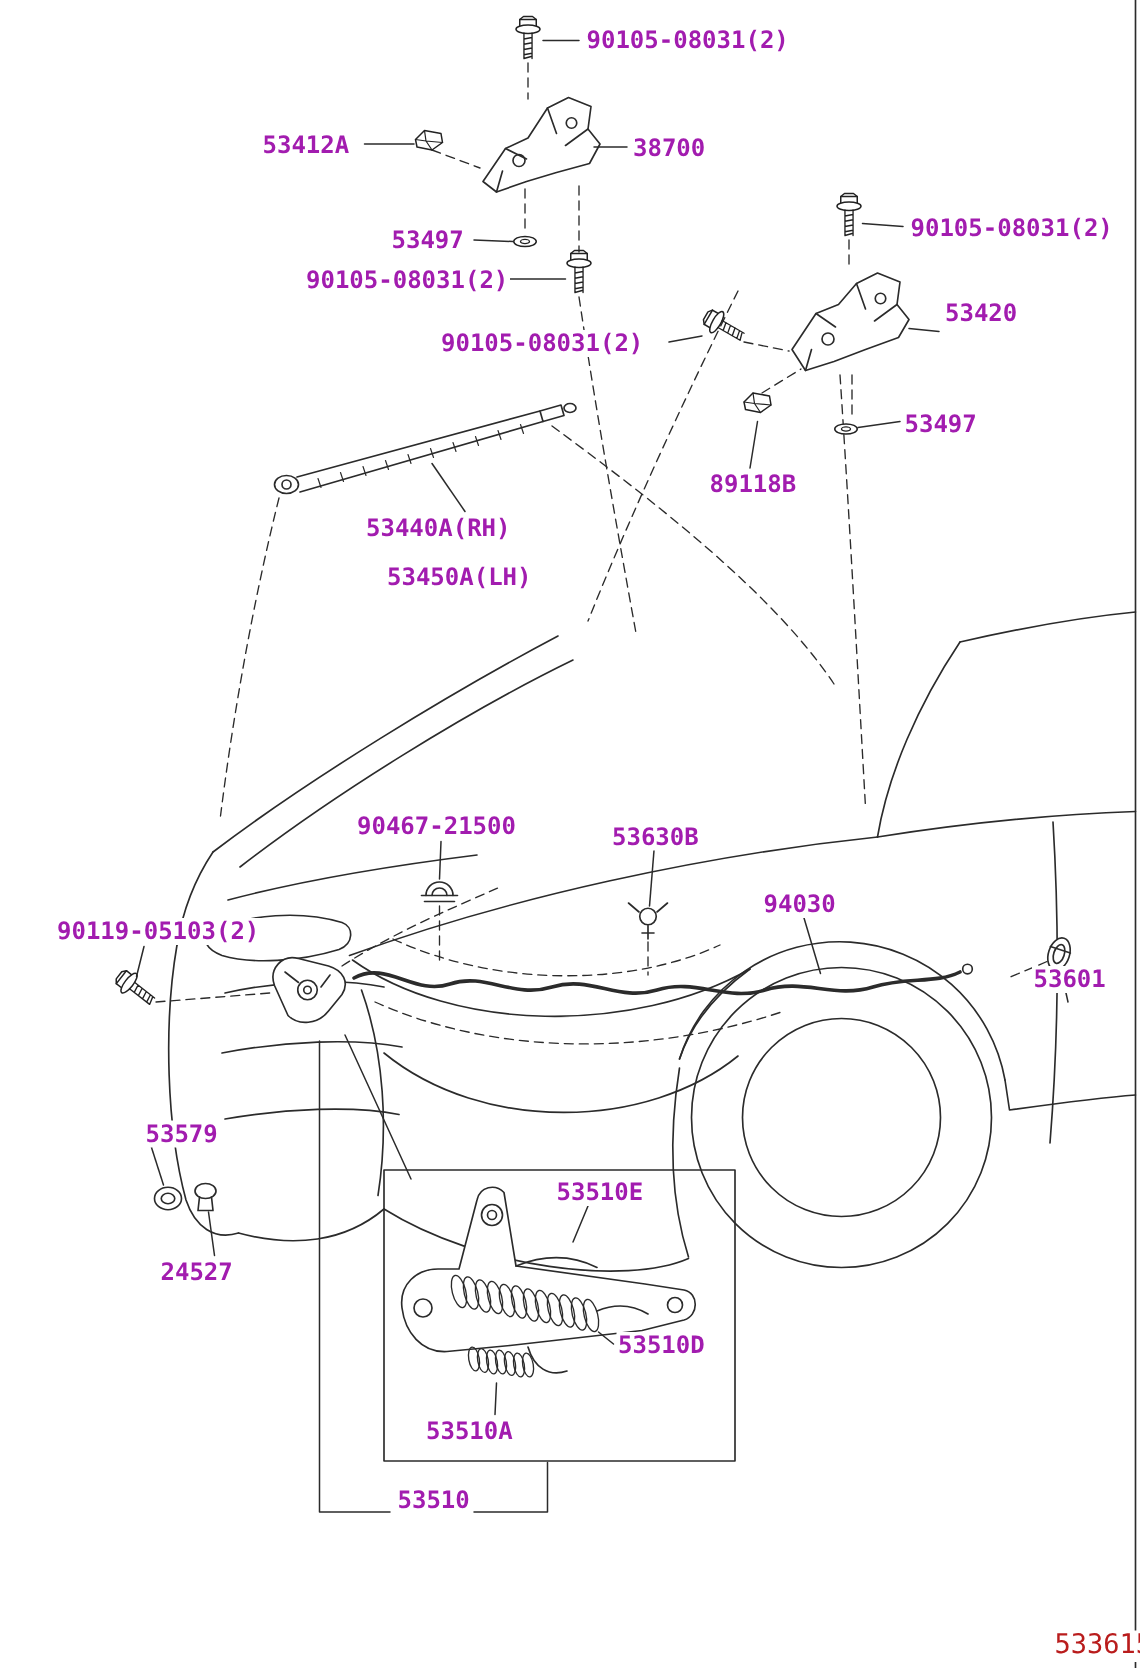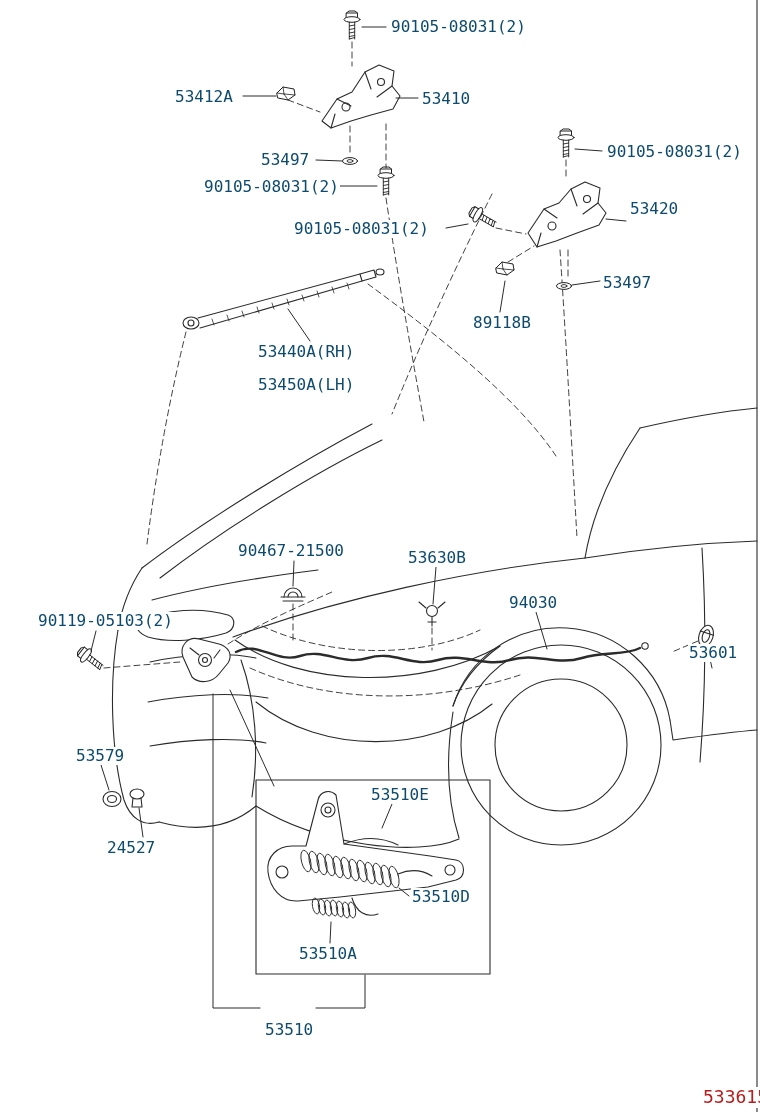--- a/index.html
+++ b/index.html
@@ -1,20 +1,20 @@
 <!DOCTYPE html>
 <html><head>
 <meta charset="utf-8">
 <style>
   html,body{margin:0;padding:0;background:#fff;}
   .canvas{position:relative;width:760px;height:1112px;background:#fff;overflow:hidden;
           font-family:"DejaVu Sans Mono",monospace;}
   .canvas svg{position:absolute;left:0;top:0;}
-  .lbl{position:absolute;font-family:"DejaVu Sans Mono",monospace;font-weight:normal;
-       font-size:16px;line-height:1.15;color:#0c4a6e;white-space:nowrap;background:#fff;padding:0 1px;}
+  .lbl{position:absolute;font-family:"DejaVu Sans Mono",monospace;font-weight:bold;
+       font-size:16px;line-height:1.15;color:#a21caf;white-space:nowrap;background:#fff;padding:0 1px;}
   .lbl.small{font-weight:400;font-size:18px;color:#b91c1c;}
 </style>
 </head>
 <body>
 
 <div class="canvas">
 
   <svg width="760" height="1112" viewBox="0 0 760 1112">
     <defs>
       <g id="bolt-shape">
@@ -220,36 +220,36 @@
         <path d="M 213,694 L 213,1008 L 260,1008"></path>
         <path d="M 230,690 L 274,786"></path>
       </g>
 
       <line x1="757" y1="0" x2="757" y2="1112"></line>
     </g>
   </svg>
 
   <div class="lbl" style="left:390px;top:18px">90105-08031(2)</div>
   <div class="lbl" style="left:174px;top:88px">53412A</div>
-  <div class="lbl" style="left:421px;top:90px">53410</div>
+  <div class="lbl" style="left:421px;top:90px">38700</div>
   <div class="lbl" style="left:260px;top:151px">53497</div>
   <div class="lbl" style="left:203px;top:178px">90105-08031(2)</div>
   <div class="lbl" style="left:606px;top:143px">90105-08031(2)</div>
   <div class="lbl" style="left:293px;top:220px">90105-08031(2)</div>
   <div class="lbl" style="left:629px;top:200px">53420</div>
   <div class="lbl" style="left:602px;top:274px">53497</div>
   <div class="lbl" style="left:472px;top:314px">89118B</div>
-  <div class="lbl" style="left:257px;top:343px">53440A(RH)</div>
+  <div class="lbl" style="left:243px;top:343px">53440A(RH)</div>
   <div class="lbl" style="left:257px;top:376px">53450A(LH)</div>
   <div class="lbl" style="left:237px;top:542px">90467-21500</div>
   <div class="lbl" style="left:407px;top:549px">53630B</div>
   <div class="lbl" style="left:508px;top:594px">94030</div>
   <div class="lbl" style="left:37px;top:612px">90119-05103(2)</div>
   <div class="lbl" style="left:688px;top:644px">53601</div>
-  <div class="lbl" style="left:75px;top:747px">53579</div>
+  <div class="lbl" style="left:96px;top:747px">53579</div>
   <div class="lbl" style="left:106px;top:839px">24527</div>
   <div class="lbl" style="left:370px;top:786px">53510E</div>
   <div class="lbl" style="left:411px;top:888px">53510D</div>
-  <div class="lbl" style="left:298px;top:945px">53510A</div>
-  <div class="lbl" style="left:264px;top:1021px">53510</div>
+  <div class="lbl" style="left:283px;top:945px">53510A</div>
+  <div class="lbl" style="left:264px;top:991px">53510</div>
 
   <div class="lbl small" style="left:702px;top:1087px">533615</div>
 </div>
 
 </body></html>

